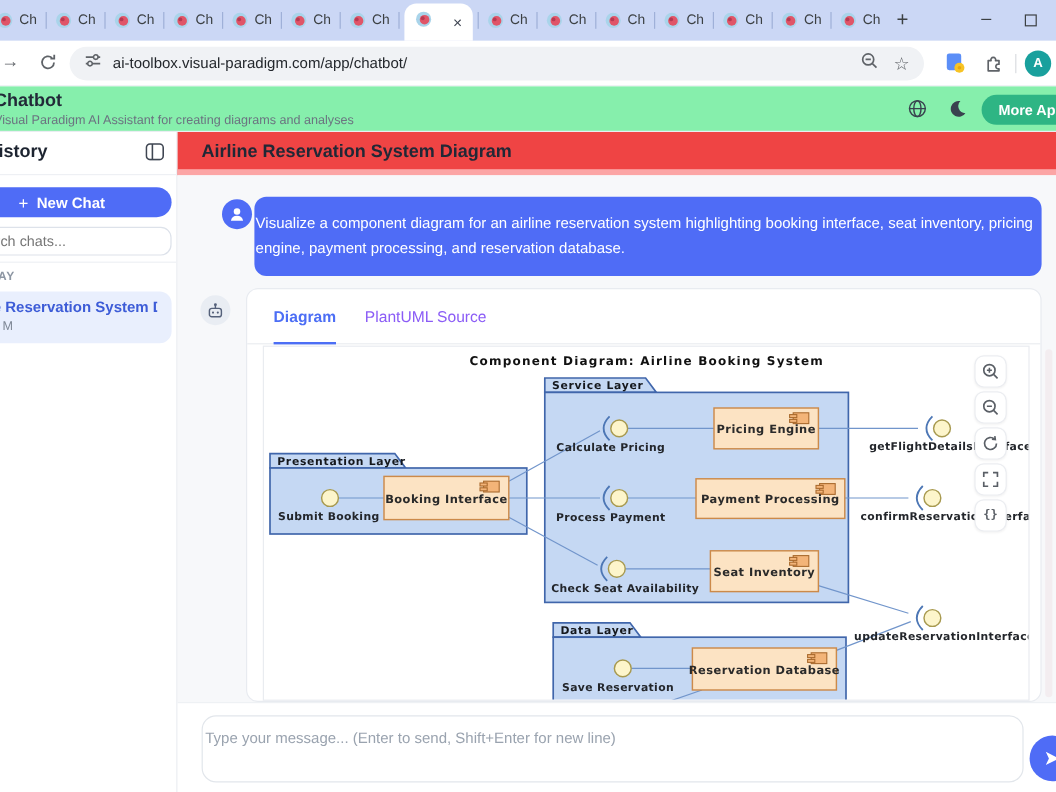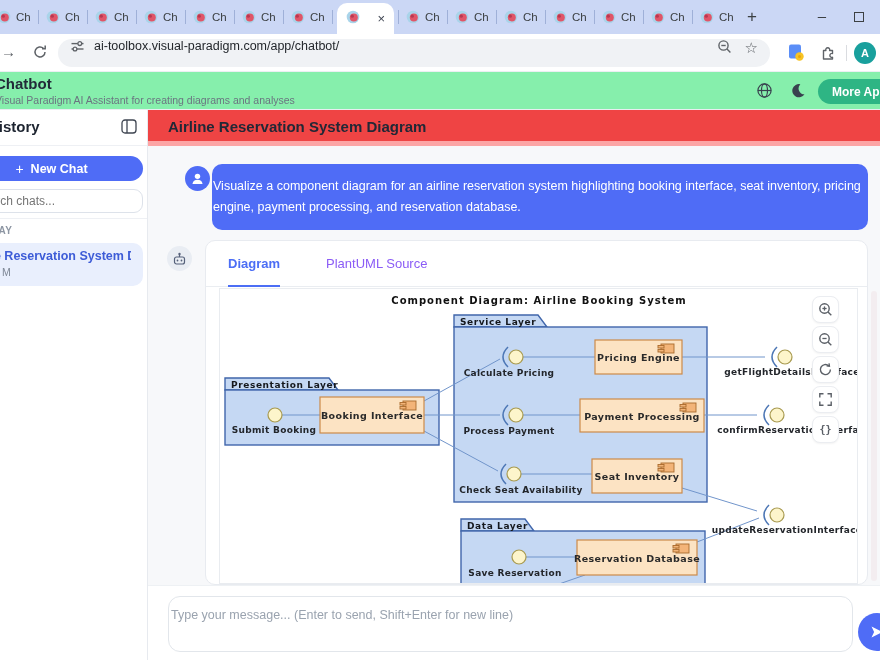--- a/index.html
+++ b/index.html
@@ -16,21 +16,21 @@
   .active-tab .tclose{font-size:13px;color:#3f4552;line-height:1}
   .newtab{margin-left:10px;font-size:17px;color:#3c4043;flex:none;cursor:default}
   .winctl{position:absolute;top:0;right:0;height:34px;display:flex;align-items:center;gap:28px;padding-right:16px}
   .win-min{font-size:15px;color:#3c4043;line-height:1;margin-top:-4px}
   .win-max{width:10px;height:10px;border:1.3px solid #3c4043}
 
   
   .toolbar{position:absolute;left:0;top:34px;width:880px;height:38px;background:#fff;border-bottom:1px solid #eceff3}
   .nav-fwd{position:absolute;left:1px;top:9px;font-size:15px;color:#5f6368}
   .nav-reload{position:absolute;left:32px;top:10px}
-  .omnibox{position:absolute;left:58px;top:5px;width:712px;height:28px;background:#f0f2f5;border-radius:14px;display:flex;align-items:flex-start;padding:0 12px}
+  .omnibox{position:absolute;left:58px;top:5px;width:712px;height:28px;background:#f0f2f5;border-radius:14px;display:flex;align-items:center;padding:0 12px}
   .omnibox .url{font-size:12.5px;color:#23272c;margin-left:9px;flex:1}
   .omnibox .star{font-size:15px;color:#5f6368;margin-left:12px}
   .ext-blue{position:absolute;left:787px;top:9px}
   .ext-puzzle{position:absolute;left:820px;top:10px}
   .tb-sep{position:absolute;left:846px;top:11px;width:1px;height:16px;background:#dadce0}
   .tb-avatar{position:absolute;left:854px;top:8px;width:22px;height:22px;border-radius:50%;background:#19a09d;color:#fff;font-size:11px;font-weight:bold;display:flex;align-items:center;justify-content:center}
 
   
   .appheader{position:absolute;left:0;top:72px;width:880px;height:38px;background:#86efac;border-bottom:1px solid #e9edf1}
   .app-title{position:absolute;left:-5px;top:3px;font-size:15px;font-weight:bold;color:#222a38}
@@ -54,21 +54,21 @@
   .chat-item-time{font-size:10.5px;color:#7e8795;margin-left:40px;margin-top:3px}
 
   
   .mainbar{position:absolute;left:148px;top:110px;width:732px;height:36px;background:#ef4444;border-bottom:5px solid #fca5a5}
   .page-title{margin:8px 0 0 20px;font-size:15px;font-weight:bold;color:#212836}
   .chatarea{position:absolute;left:148px;top:146px;width:732px;height:439px;background:#f7f8fa}
   .u-avatar{position:absolute;left:37px;top:20px;width:25px;height:25px;border-radius:50%;background:#4f6cf6;display:flex;align-items:center;justify-content:center}
   .u-bubble{position:absolute;left:64px;top:18px;width:656px;background:#4f6cf6;border-radius:10px;padding:12px 1px;color:#fff;font-size:12.5px;line-height:21px}
   .b-avatar{position:absolute;left:19px;top:100px;width:25px;height:25px;border-radius:50%;background:#e9edf3;display:flex;align-items:center;justify-content:center}
   .card{position:absolute;left:57px;top:94px;width:663px;height:345px;background:#fff;border:1px solid #e8ebf0;border-radius:10px}
-  .card-tabs{height:46px;border-bottom:1px solid #eaedf1;display:flex;align-items:stretch;padding-left:22px;gap:46px}
+  .card-tabs{height:46px;border-bottom:1px solid #eaedf1;display:flex;align-items:stretch;padding-left:22px;gap:24px}
   .dtab{display:flex;align-items:center;font-size:13px;color:#8b5cf6;border-bottom:2px solid transparent;margin-bottom:-1px}
   .dtab.active{color:#4c6ef5;font-weight:bold;border-bottom-color:#4c6ef5}
   .viewport{position:absolute;left:13px;top:47px;width:639px;height:296px;border:1px solid #e9ecf0;overflow:hidden;background:#fff}
   .viewport svg{display:block}
   .vtools{position:absolute;left:606px;top:55px;display:flex;flex-direction:column;gap:3px}
   .vbtn{width:27px;height:27px;background:#fff;border:1px solid #ebedf1;border-radius:8px;display:flex;align-items:center;justify-content:center;box-shadow:0 1px 2px rgba(0,0,0,.05)}
   .vbtn .braces{font:bold 10px "DejaVu Sans Mono",monospace;color:#5a5f66}
   .scroll-strip{position:absolute;left:723px;top:145px;width:6px;height:290px;background:#f3edf0;border-radius:3px}
 
   

